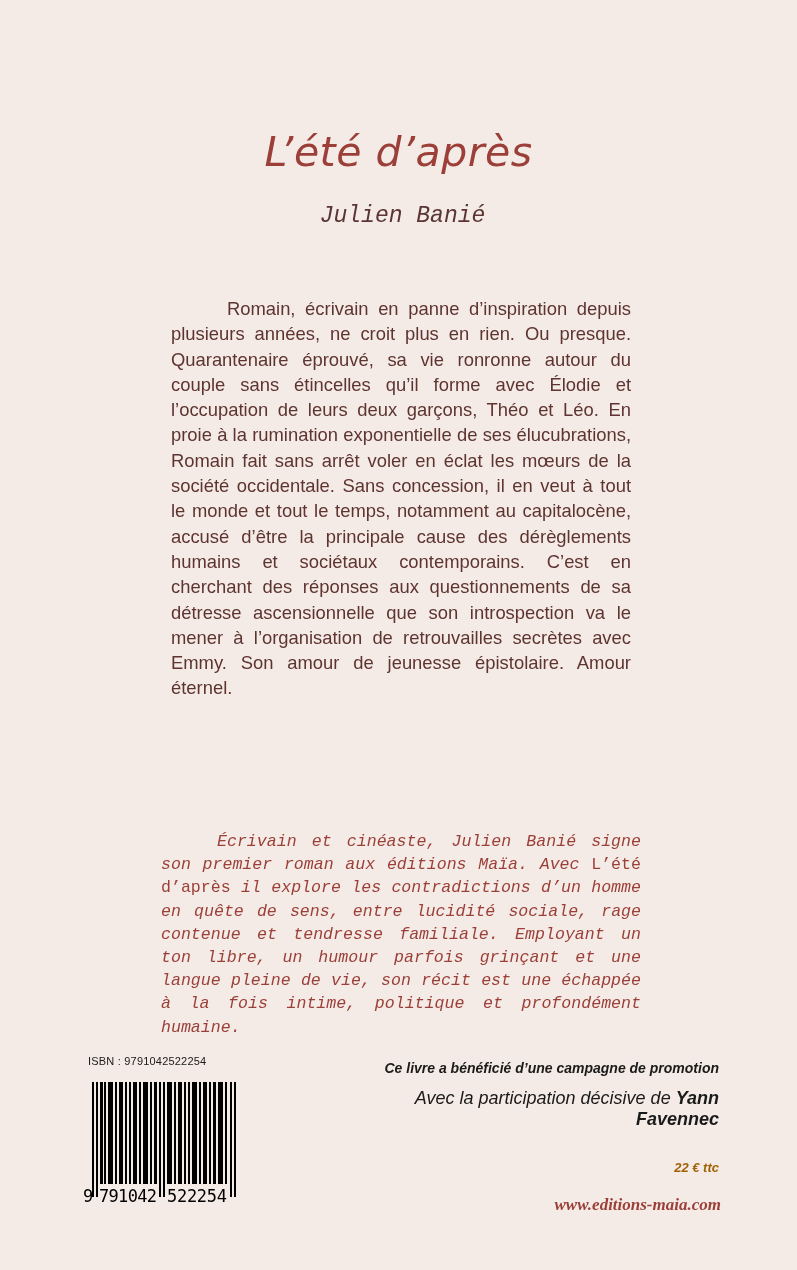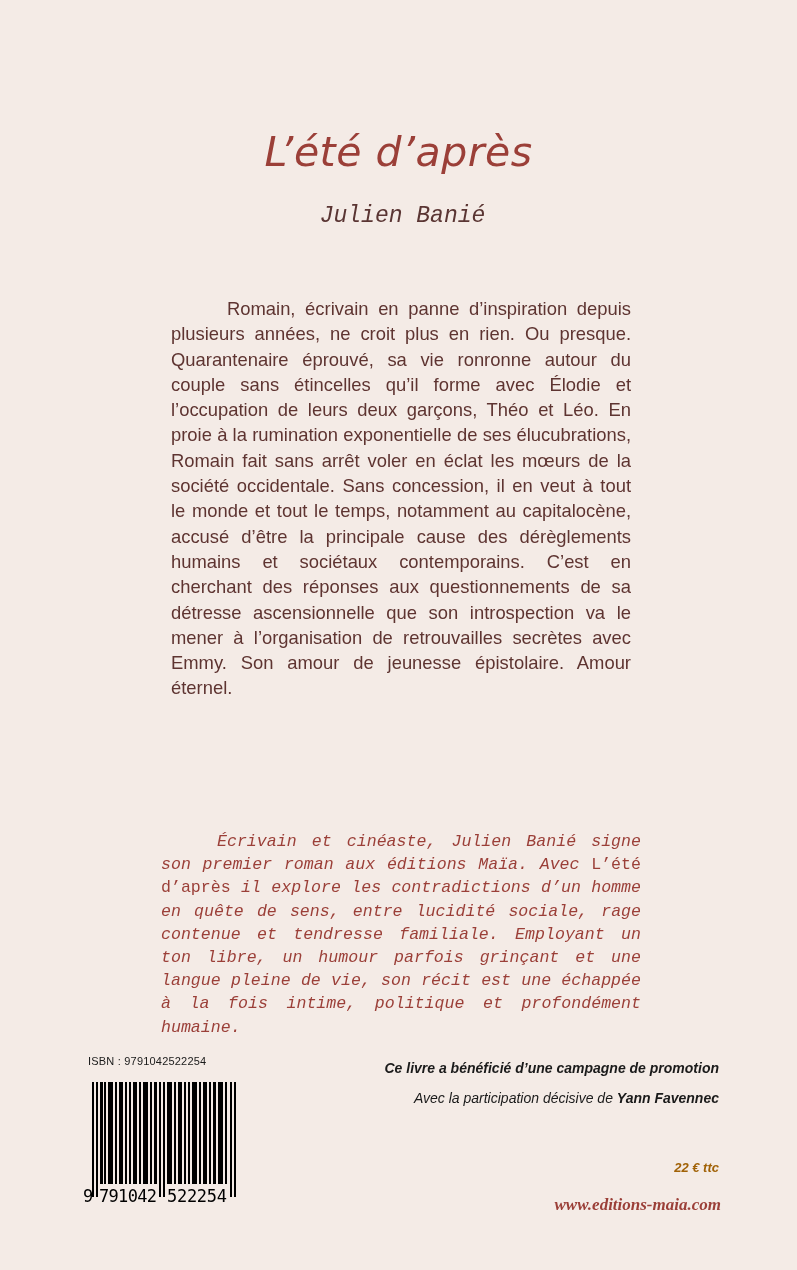--- a/index.html
+++ b/index.html
@@ -111,21 +111,21 @@
       font-style: italic;
       font-weight: bold;
     }
     .participation {
       position: absolute;
       right: 78px;
       top: 1088px;
       width: 380px;
       text-align: right;
       font-family: "Liberation Sans", sans-serif;
-      font-size: 14px;
+      font-size: 18px;
       line-height: 21px;
       color: #1a1a1a;
       font-style: italic;
     }
     .participation b {
       font-weight: bold;
     }
     .price {
       position: absolute;
       right: 78px;

